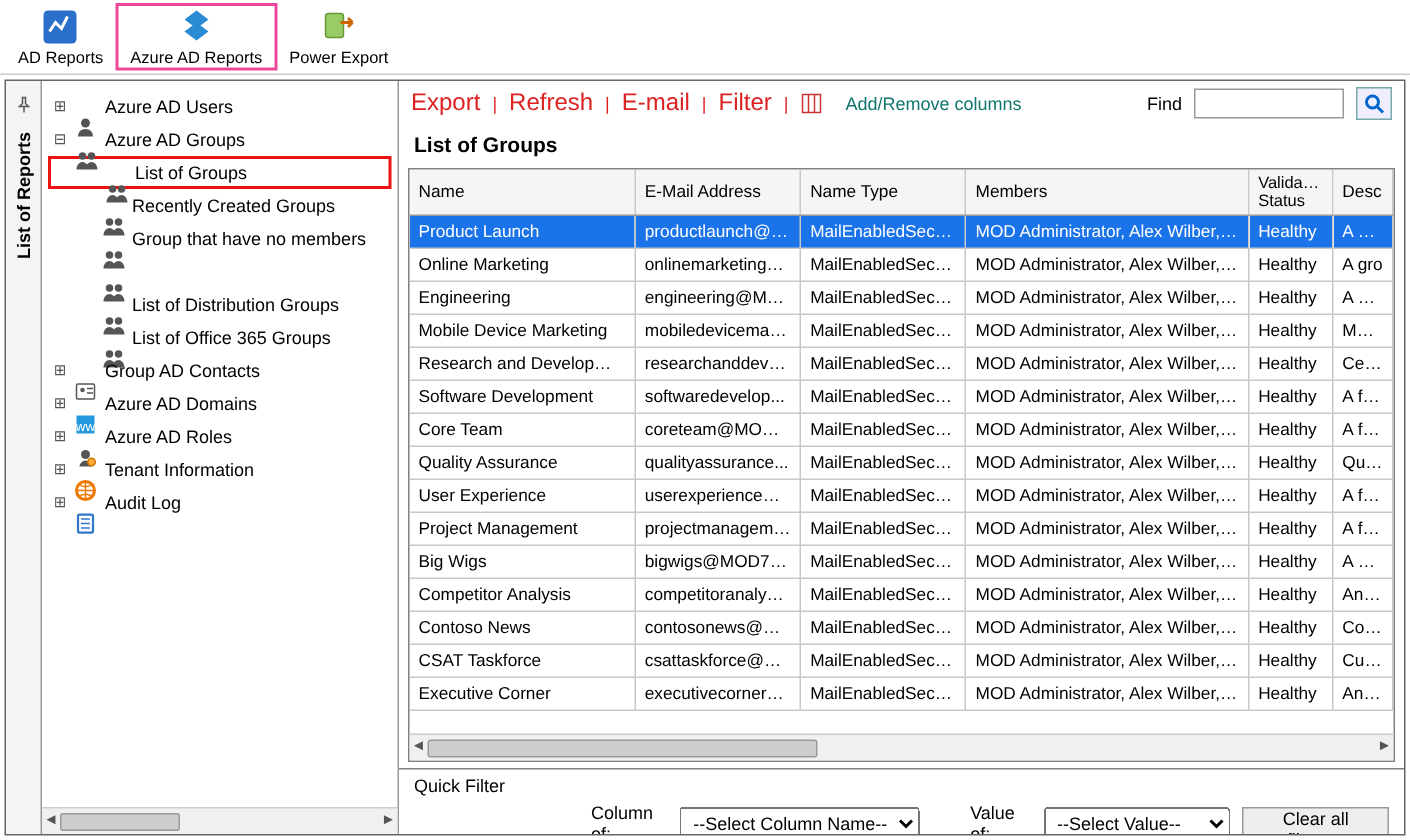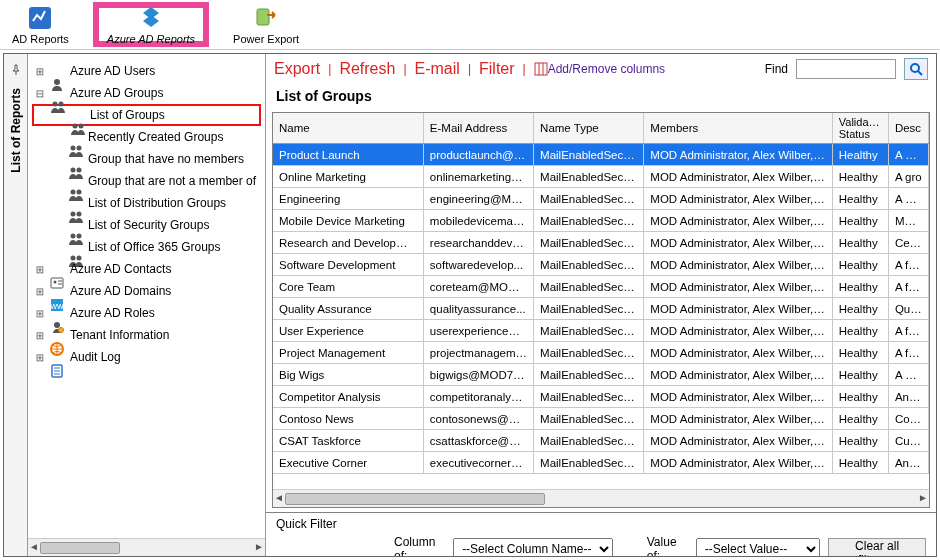--- a/index.html
+++ b/index.html
@@ -1,23 +1,23 @@
 <!DOCTYPE html>
 <html><head>
 <meta charset="utf-8">
 <style>
 * { box-sizing: border-box; margin: 0; padding: 0; }
 body { font-family: "Segoe UI", Tahoma, sans-serif; font-size: 12px; width: 940px; height: 560px; overflow: hidden; background: #fff; color: #000; }
 
 .app { display: flex; flex-direction: column; width: 100%; height: 100%; }
 
 
-.ribbon { height: 50px; border-bottom: 1px solid #ccc; display: flex; align-items: stretch; padding: 2px 4px; gap: 16px; }
+.ribbon { height: 50px; border-bottom: 1px solid #ccc; display: flex; align-items: stretch; padding: 2px 4px; gap: 0; }
 .ribbon-item { display: flex; flex-direction: column; align-items: center; justify-content: center; padding: 2px 8px; cursor: pointer; min-width: 70px; }
-.ribbon-item.highlighted { border: 6px solid #ec4899; font-style: italic; }
+.ribbon-item.highlighted { border: 2px solid #ec4899; }
 .ribbon-icon { width: 26px; height: 26px; display: flex; align-items: center; justify-content: center; }
 .ribbon-label { font-size: 11px; margin-top: 2px; }
 
 
 .main { flex: 1; display: flex; overflow: hidden; border: 1px solid #666; margin: 3px; }
 
 
 .vtab { width: 24px; background: #f4f4f4; border-right: 1px solid #999; display: flex; flex-direction: column; align-items: center; padding-top: 10px; }
 .vtab-label { writing-mode: vertical-rl; transform: rotate(180deg); font-size: 12px; font-weight: bold; cursor: pointer; padding: 6px 0; }
 .vtab-pin { margin-top: 0; margin-bottom: 6px; }
@@ -37,21 +37,21 @@
 .hscroll .arrow.left { left: 0; }
 .hscroll .arrow.right { right: 0; }
 
 
 .content { flex: 1; display: flex; flex-direction: column; overflow: hidden; }
 
 
 .toolbar { height: 30px; display: flex; align-items: center; padding: 0 8px; gap: 8px; }
 .toolbar a { color: #d22; text-decoration: none; font-size: 16px; cursor: pointer; }
 .toolbar .sep { color: #d22; }
-.toolbar .colbtn { color: #4c1d95; display: flex; align-items: center; gap: 0; }
+.toolbar .colbtn { color: #0f766e; display: flex; align-items: center; gap: 16px; }
 .toolbar .spacer { flex: 1; }
 .toolbar .find-label { font-size: 12px; }
 .toolbar .find-input { width: 100px; height: 20px; border: 1px solid #999; padding: 0 4px; font-size: 12px; }
 .toolbar .find-btn { width: 24px; height: 22px; border: 1px solid #7aa; display: flex; align-items: center; justify-content: center; background: #eef; cursor: pointer; }
 
 .title-row { padding: 4px 10px 8px; font-weight: bold; font-size: 14px; }
 
 
 .table-wrap { flex: 1; margin: 0 6px 4px; border: 1px solid #808080; overflow: hidden; display: flex; flex-direction: column; }
 .grid { flex: 1; overflow: hidden; }
@@ -178,43 +178,31 @@
           </div>
           <div class="tree-node level1">
             <span class="exp"></span>
             <span class="ticon">
               <svg width="16" height="14" viewBox="0 0 16 14">
                 <circle cx="5" cy="4" r="2.5" fill="#555"></circle>
                 <circle cx="11" cy="4" r="2.5" fill="#555"></circle>
                 <path d="M1 13c0-3 2-5 4-5s4 2 4 5M7 13c0-3 2-5 4-5s4 2 4 5" fill="#555"></path>
               </svg>
             </span>
-            <span>Group that are not a member of</span>
           </div>
           <div class="tree-node level1">
             <span class="exp"></span>
             <span class="ticon">
               <svg width="16" height="14" viewBox="0 0 16 14">
                 <circle cx="5" cy="4" r="2.5" fill="#555"></circle>
                 <circle cx="11" cy="4" r="2.5" fill="#555"></circle>
                 <path d="M1 13c0-3 2-5 4-5s4 2 4 5M7 13c0-3 2-5 4-5s4 2 4 5" fill="#555"></path>
               </svg>
             </span>
             <span>List of Distribution Groups</span>
-          </div>
-          <div class="tree-node level1">
-            <span class="exp"></span>
-            <span class="ticon">
-              <svg width="16" height="14" viewBox="0 0 16 14">
-                <circle cx="5" cy="4" r="2.5" fill="#555"></circle>
-                <circle cx="11" cy="4" r="2.5" fill="#555"></circle>
-                <path d="M1 13c0-3 2-5 4-5s4 2 4 5M7 13c0-3 2-5 4-5s4 2 4 5" fill="#555"></path>
-              </svg>
-            </span>
-            <span>List of Security Groups</span>
           </div>
           <div class="tree-node level1">
             <span class="exp"></span>
             <span class="ticon">
               <svg width="16" height="14" viewBox="0 0 16 14">
                 <circle cx="5" cy="4" r="2.5" fill="#555"></circle>
                 <circle cx="11" cy="4" r="2.5" fill="#555"></circle>
                 <path d="M1 13c0-3 2-5 4-5s4 2 4 5M7 13c0-3 2-5 4-5s4 2 4 5" fill="#555"></path>
               </svg>
             </span>
@@ -223,21 +211,21 @@
           <div class="tree-node level0">
             <span class="exp">⊞</span>
             <span class="ticon">
               <svg width="14" height="14" viewBox="0 0 14 14">
                 <rect x="1" y="2" width="12" height="10" rx="1" fill="none" stroke="#555"></rect>
                 <circle cx="5" cy="6" r="1.5" fill="#555"></circle>
                 <line x1="8" y1="5" x2="12" y2="5" stroke="#555"></line>
                 <line x1="8" y1="8" x2="12" y2="8" stroke="#555"></line>
               </svg>
             </span>
-            <span>Azure AD Contacts</span>
+            <span>Group AD Contacts</span>
           </div>
           <div class="tree-node level0">
             <span class="exp">⊞</span>
             <span class="ticon">
               <svg width="14" height="14" viewBox="0 0 14 14">
                 <rect x="1" y="1" width="12" height="12" fill="#29d"></rect>
                 <text x="7" y="11" text-anchor="middle" fill="#fff" font-size="9" font-family="sans-serif">ww</text>
               </svg>
             </span>
             <span>Azure AD Domains</span>

